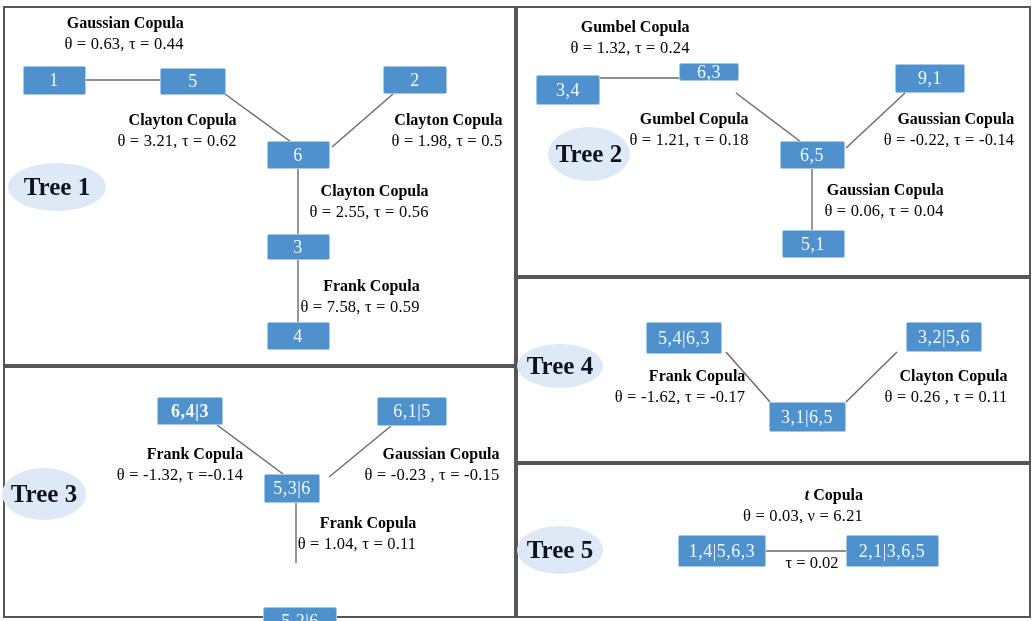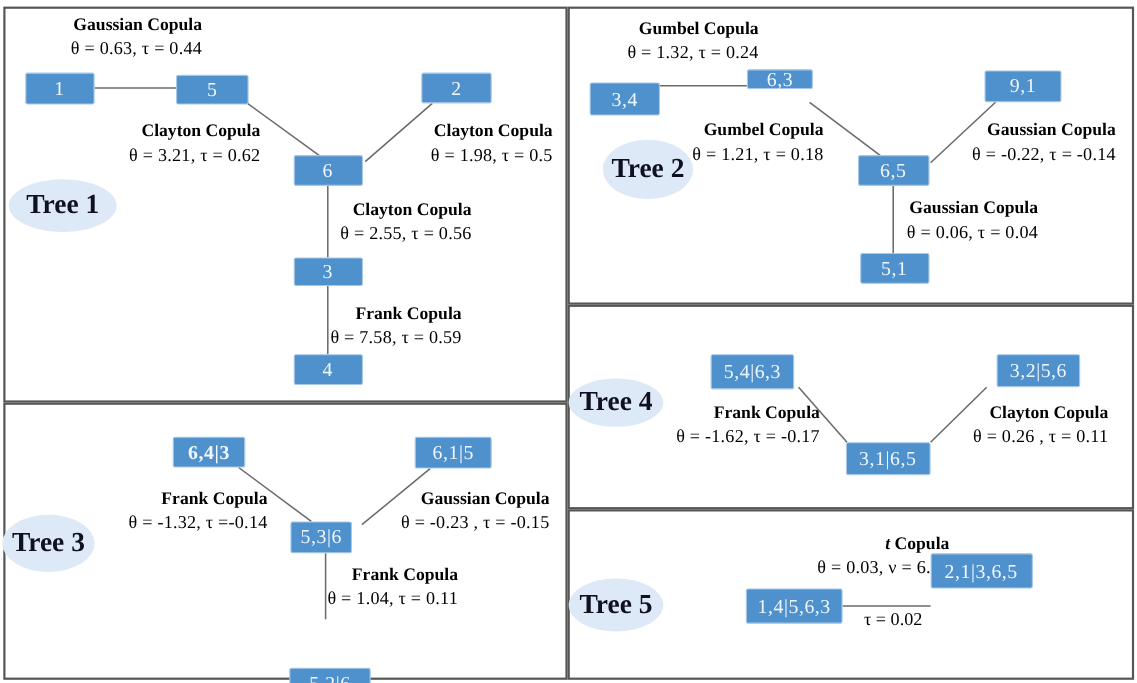--- a/index.html
+++ b/index.html
@@ -187,16 +187,16 @@
       <span>Tree 5</span>
     </div>
     <div class="edge-label" style="left: 803px; top: 485px;">
       <div class="edge-copula fl-italic">t Copula</div>
       <div class="edge-params">θ = 0.03, ν = 6.21</div>
     </div>
     <div class="edge-sub" style="left: 812px; top: 553px;">τ = 0.02</div>
     <div class="node" style="left: 678px; top: 535px; width: 88px; height: 32px;">
       <span>1,4|5,6,3</span>
     </div>
-    <div class="node" style="left: 845.5px; top: 503px; width: 93px; height: 32px;">
+    <div class="node" style="left: 845.5px; top: 535px; width: 93px; height: 32px;">
       <span>2,1|3,6,5</span>
     </div>
   </div>
 
 </body></html>

